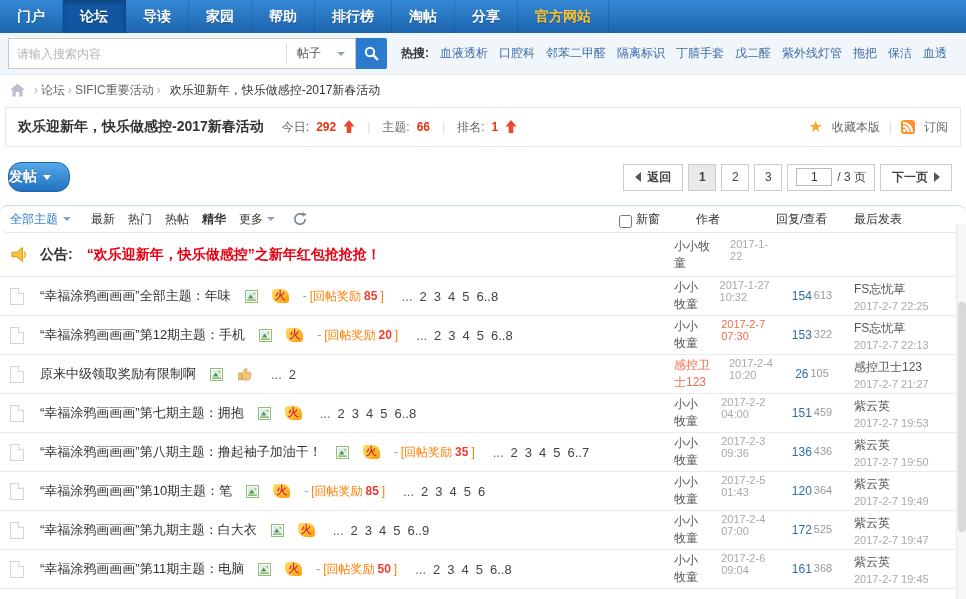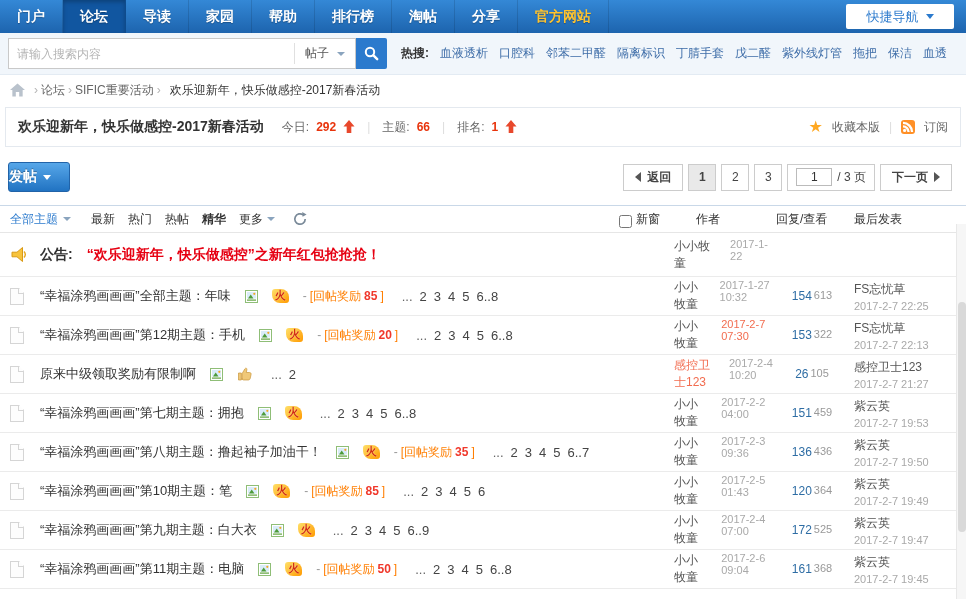--- a/index.html
+++ b/index.html
@@ -16,21 +16,21 @@
   .quick-nav { align-self:center; margin-right:12px; background:#fff; border-radius:2px; height:25px; width:108px; display:flex; align-items:center; justify-content:center; gap:7px; color:#2B7ACD; font-size:13px; cursor:pointer; }
   .caret-down-blue { width:0;height:0;border-left:4px solid transparent;border-right:4px solid transparent;border-top:5px solid #2B7ACD; }
   .caret-down-white { width:0;height:0;border-left:4px solid transparent;border-right:4px solid transparent;border-top:5px solid #fff; }
   .caret-down-gray { width:0;height:0;border-left:4px solid transparent;border-right:4px solid transparent;border-top:4px solid #8AA4BE; display:inline-block; }
 
   
   .search-strip { height:42px; background:#F1F6FB; border-bottom:1px solid #E3EBF3; display:flex; align-items:center; padding:8px 8px; }
   .search-box { display:flex; align-items:center; width:348px; height:31px; background:#fff; border:1px solid #C9C9C9; }
   .search-box input { flex:1; border:none; outline:none; height:27px; padding:0 8px; font-size:12px; color:#333; font-family:inherit; }
   .search-box input::placeholder { color:#B5B5B5; }
-  .search-type { display:flex; align-items:center; gap:8px; padding:0 10px; height:21px; border-left:1px solid #E0E0E0; color:#555; font-size:12px; cursor:pointer; }
+  .search-type { display:flex; align-items:center; gap:16px; padding:0 10px; height:21px; border-left:1px solid #E0E0E0; color:#555; font-size:12px; cursor:pointer; }
   .search-btn { width:31px; height:31px; background:#2B7ACD; display:flex; align-items:center; justify-content:center; cursor:pointer; border-radius:0 2px 2px 0; }
   .hotwords { margin-left:14px; display:flex; align-items:center; gap:11px; white-space:nowrap; }
   .hotwords .hot-label { font-weight:bold; color:#333; }
   .hotwords a { color:#3E6DA8; text-decoration:none; cursor:pointer; }
 
   
   .breadcrumb { height:30px; display:flex; align-items:center; padding:0 10px; color:#666; gap:6px; }
   .breadcrumb .crumb { color:#666; cursor:pointer; text-decoration:none; }
   .breadcrumb .crumb-sep { color:#B5B5B5; font-size:12px; padding:0 3px; }
   .breadcrumb .crumb-current { color:#333; }
@@ -41,33 +41,33 @@
   .forum-stats { display:flex; align-items:center; gap:7px; color:#666; }
   .forum-stats .num { color:#E8340C; font-weight:bold; }
   .forum-stats .stat-sep { color:#DDD; padding:0 5px; }
   .fh-right { margin-left:auto; display:flex; align-items:center; gap:9px; color:#666; }
   .fh-right .fh-link { color:#666; cursor:pointer; text-decoration:none; }
   .star-glyph { color:#FFA821; font-size:16px; line-height:1; }
   .fh-sep { color:#DDD; }
 
   
   .toolbar { display:flex; align-items:center; padding:15px 8px 13px; }
-  .post-btn { width:62px; height:30px; background:linear-gradient(#57A7E9,#2173C2); border:1px solid #2163A8; border-radius:3px; color:#fff; font-size:14px; font-weight:bold; display:flex; align-items:center; justify-content:flex-start; gap:6px; cursor:pointer; text-shadow:0 -1px 0 rgba(0,0,0,.3); }
+  .post-btn { width:62px; height:30px; background:linear-gradient(#57A7E9,#2173C2); border:1px solid #2163A8; border-radius:13px; color:#fff; font-size:14px; font-weight:bold; display:flex; align-items:center; justify-content:flex-start; gap:6px; cursor:pointer; text-shadow:0 -1px 0 rgba(0,0,0,.3); }
   .pager { margin-left:auto; display:flex; align-items:flex-start; gap:5px; margin-right:6px; }
   .pg-btn { border:1px solid #CCC; background:#fff; height:27px; display:flex; align-items:center; justify-content:center; padding:0 11px; color:#444; cursor:pointer; gap:6px; }
   .pg-btn.bold { font-weight:bold; }
   .pg-num { border:1px solid #CCC; background:#fff; width:28px; height:27px; display:flex; align-items:center; justify-content:center; color:#444; cursor:pointer; }
   .pg-num.current { background:#E9E9E9; font-weight:bold; }
   .pg-jump { border:1px solid #CCC; background:#fff; height:27px; display:flex; align-items:center; padding:0 8px; gap:5px; color:#444; }
   .pg-jump input { width:36px; height:18px; border:1px solid #BBB; text-align:center; font-size:12px; color:#333; outline:none; font-family:inherit; }
   .tri-left { width:0;height:0;border-top:5px solid transparent;border-bottom:5px solid transparent;border-right:6px solid #555; }
   .tri-right { width:0;height:0;border-top:5px solid transparent;border-bottom:5px solid transparent;border-left:6px solid #555; }
 
   
-  .filterbar { border-top:1px solid #C9D8E8; border-bottom:1px solid #E6E6E6; height:28px; display:flex; align-items:center; padding-left:10px; padding-right:14px; }
+  .filterbar { border-top:1px solid #C9D8E8; border-bottom:1px solid #E6E6E6; height:28px; display:flex; align-items:center; padding-left:10px; padding-right:14px;border-radius:8px; }
   .filterbar .f-all { color:#2B7ACD; cursor:pointer; display:flex; align-items:center; gap:5px; margin-right:20px; }
   .filterbar .f-link { color:#333; cursor:pointer; margin-right:13px; }
   .filterbar .f-link.em { font-weight:bold; }
   .filterbar .f-more { color:#333; cursor:pointer; display:flex; align-items:center; gap:4px; margin-right:18px; }
   .refresh-btn { cursor:pointer; display:flex; align-items:center; }
   .filterbar .cols { margin-left:auto; display:flex; align-items:center; }
   .newwin { display:flex; align-items:flex-end; gap:4px; color:#333; margin-right:14px; }
   .newwin input { width:13px; height:13px; cursor:pointer; }
   .colh { color:#333; }
   .colh.author { width:102px; padding-left:22px; }
@@ -118,24 +118,20 @@
         <div class="nav-item active">论坛</div>
         <div class="nav-item">导读</div>
         <div class="nav-item">家园</div>
         <div class="nav-item">帮助</div>
         <div class="nav-item">排行榜</div>
         <div class="nav-item">淘帖</div>
         <div class="nav-item">分享</div>
         <div class="nav-item official">官方网站</div>
       </div>
     <div class="nav-item spacer" style="cursor:default;"></div>
-    <div class="quick-nav">
-      <span>快捷导航</span>
-      <span class="caret-down-blue"></span>
-    </div>
   </div>
 
   <div class="search-strip">
     <div class="search-box">
       <input type="text" placeholder="请输入搜索内容" style="">
       <div class="search-type">
         <span>帖子</span>
         <span class="caret-down-gray"></span>
       </div>
     </div>

